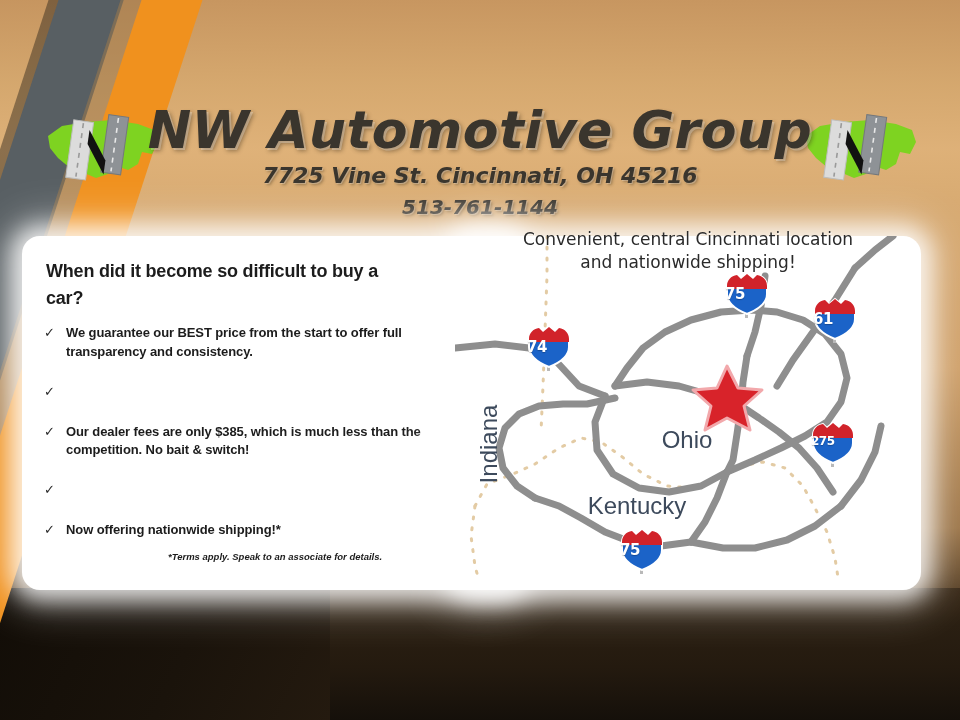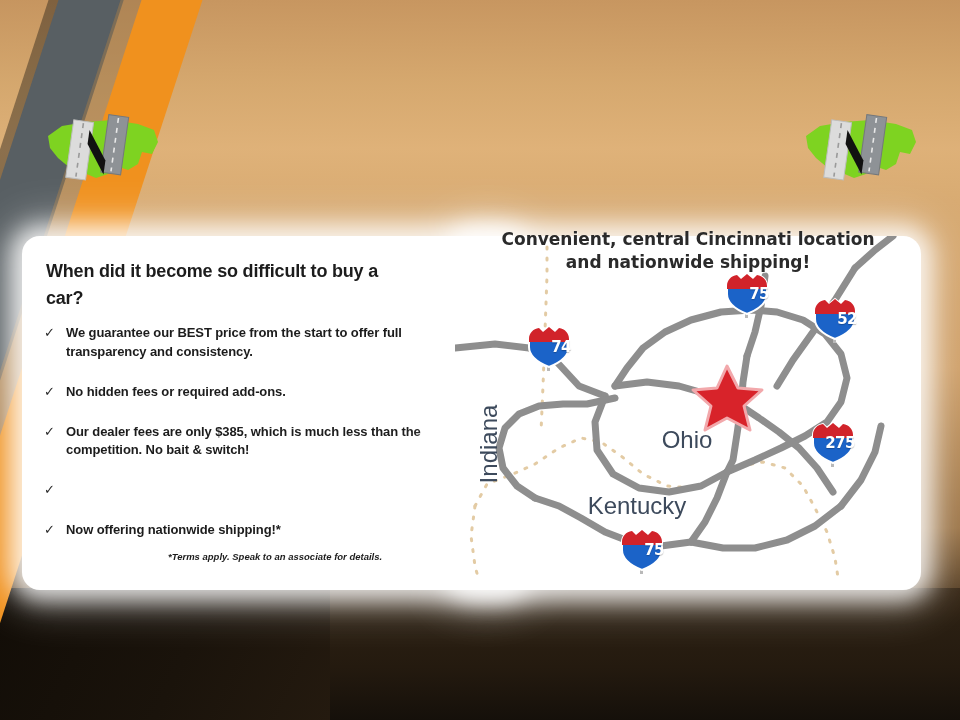--- a/index.html
+++ b/index.html
@@ -91,33 +91,33 @@
   .btxt{font-size:13px;font-weight:bold;color:#1c1c1c;line-height:1.45;letter-spacing:-.1px;}
   .terms{
     position:absolute;left:110px;top:315px;width:290px;
     font-size:9.5px;font-weight:bold;font-style:italic;color:#1c1c1c;margin-left:36px;
   }
 
   
   .map-head{
     position:absolute;left:455px;top:228px;width:466px;text-align:center;
     font-family:"DejaVu Sans",sans-serif;
-    font-weight:bold;font-size:17px;color:#2a2a2a;line-height:1.35;
+    font-weight:normal;font-size:17px;color:#2a2a2a;line-height:1.35;
     z-index:6;text-shadow:1px 1px 1px rgba(255,255,255,.7);
   }
   .map-canvas{position:absolute;left:455px;top:236px;width:466px;height:344px;overflow:hidden;border-radius:21px;z-index:4;}
 
   .shield{position:absolute;width:44px;height:46px;}
   .shield svg{display:block;}
   .shield .num{
-    position:absolute;left:0;top:13px;width:44px;text-align:right;
+    position:absolute;left:0;top:13px;width:44px;text-align:left;
     font-family:"DejaVu Sans",sans-serif;font-weight:bold;font-size:15px;color:#fff;
     letter-spacing:-.5px;text-shadow:0 1px 1px rgba(0,0,0,.25);
   }
-  .shield.small .num{font-size:15px;}
+  .shield.small .num{font-size:12px;}
 </style>
 </head>
 <body>
 
 <div id="slide">
 
   <div class="bg-base"></div>
   <div class="bg-top-light"></div>
   <div class="bg-mid"></div>
   <div class="bg-bottom"></div>
@@ -148,33 +148,35 @@
         <rect x="28" y="16" width="20" height="58" fill="#dcdcdc" stroke="#bdbdbd" stroke-width="1"></rect>
         <line x1="38" y1="18" x2="38" y2="72" stroke="#9a9a9a" stroke-width="1.6" stroke-dasharray="5 5"></line>
         <rect x="62" y="6" width="20" height="58" fill="#8e9296" stroke="#74787c" stroke-width="1"></rect>
         <line x1="72" y1="8" x2="72" y2="62" stroke="#e8e8e8" stroke-width="1.6" stroke-dasharray="5 5"></line>
         <path d="M45 24 L65 52 L65 66 L45 38 Z" fill="#111111"></path>
       </g>
     </svg>
   </div>
 
   <div class="brand-wrap">
+    <div class="brand-title">NW Automotive Group</div>
+    <div class="brand-addr">7725 Vine St. Cincinnati, OH 45216</div>
+    <div class="brand-phone">513-761-1144</div>
   </div>
 
   <div class="card card-left">
     <div class="q-title">When did it become so difficult to buy a car?</div>
 
     <div class="bullets">
       <div class="bullet">
         <span class="chk">✓</span>
         <span class="btxt">We guarantee our BEST price from the start to offer full transparency and consistency.</span>
       </div>
       <div class="bullet">
         <span class="chk">✓</span>
-        <span class="btxt">No hidden fees or required add-ons.</span>
       </div>
       <div class="bullet">
         <span class="chk">✓</span>
         <span class="btxt">Our dealer fees are only $385, which is much less than the competition. No bait &amp; switch!</span>
       </div>
       <div class="bullet">
         <span class="chk">✓</span>
       </div>
       <div class="bullet">
         <span class="chk">✓</span>
@@ -250,21 +252,21 @@
     </svg>
     <div class="num">74</div>
   </div>
 
   <div class="shield" style="left:813px;top:297px;z-index:7;">
     <svg viewBox="0 0 44 46" width="44" height="46">
       <rect x="20" y="34" width="3" height="12" fill="#b9b9b9"></rect>
       <path d="M2 14 C2 8 6 4 12 3 L16 7 L22 2 L28 7 L32 3 C38 4 42 8 42 14 L42 22 C42 32 32 38 22 42 C12 38 2 32 2 22 Z" fill="#1b63c8" stroke="#ffffff" stroke-width="2"></path>
       <path d="M2 14 C2 8 6 4 12 3 L16 7 L22 2 L28 7 L32 3 C38 4 42 8 42 14 L42 17 L2 17 Z" fill="#d1232a"></path>
     </svg>
-    <div class="num">52</div>
+    <div class="num">61</div>
   </div>
 
   <div class="shield small" style="left:811px;top:421px;z-index:7;">
     <svg viewBox="0 0 44 46" width="44" height="46">
       <rect x="20" y="34" width="3" height="12" fill="#b9b9b9"></rect>
       <path d="M2 14 C2 8 6 4 12 3 L16 7 L22 2 L28 7 L32 3 C38 4 42 8 42 14 L42 22 C42 32 32 38 22 42 C12 38 2 32 2 22 Z" fill="#1b63c8" stroke="#ffffff" stroke-width="2"></path>
       <path d="M2 14 C2 8 6 4 12 3 L16 7 L22 2 L28 7 L32 3 C38 4 42 8 42 14 L42 17 L2 17 Z" fill="#d1232a"></path>
     </svg>
     <div class="num">275</div>
   </div>

